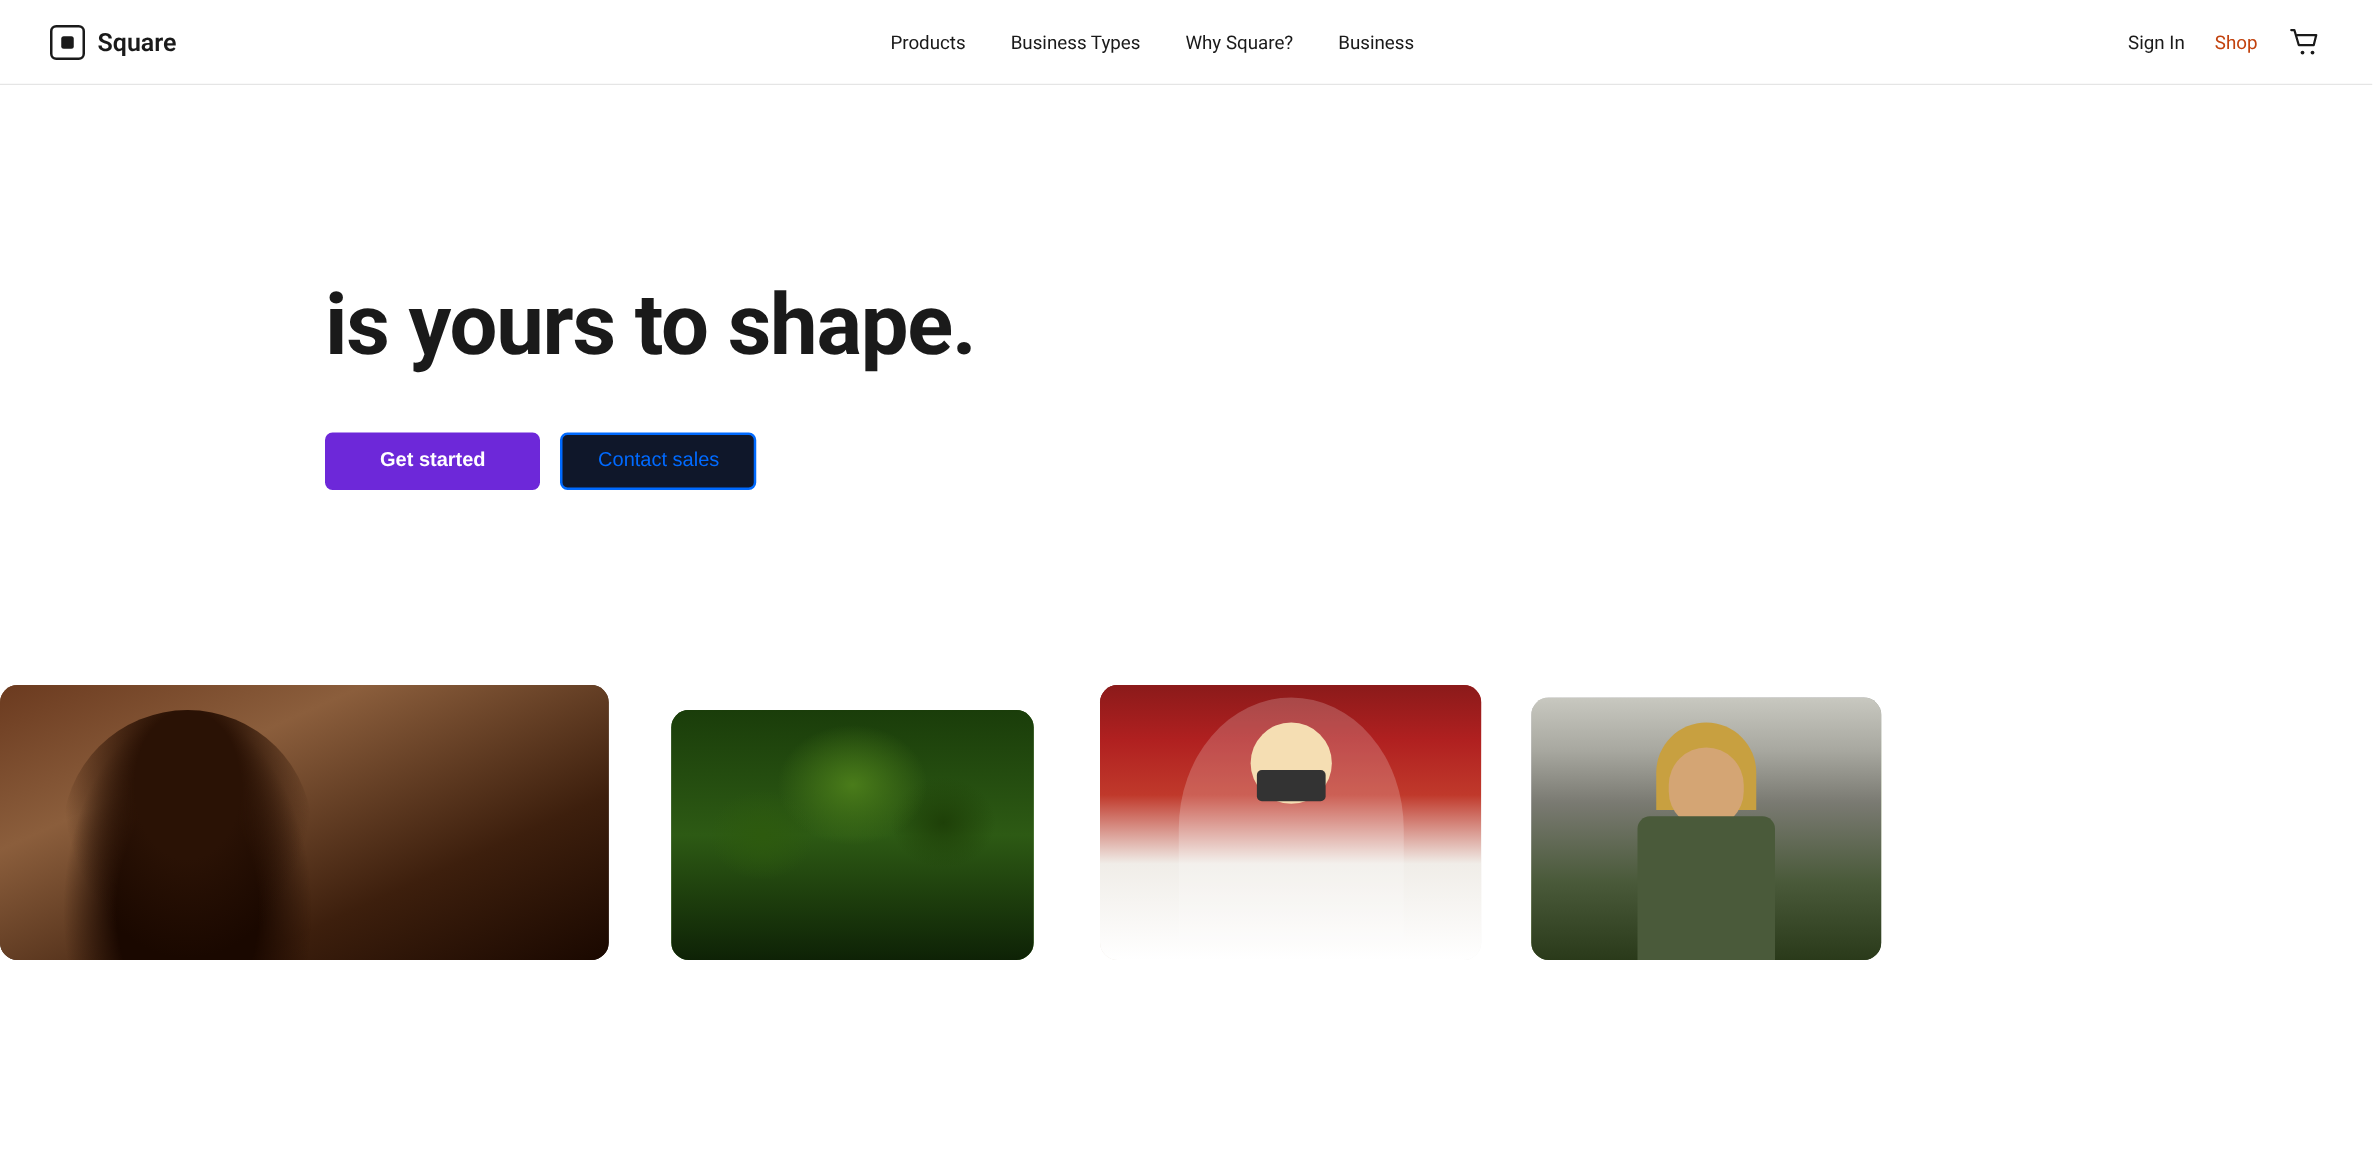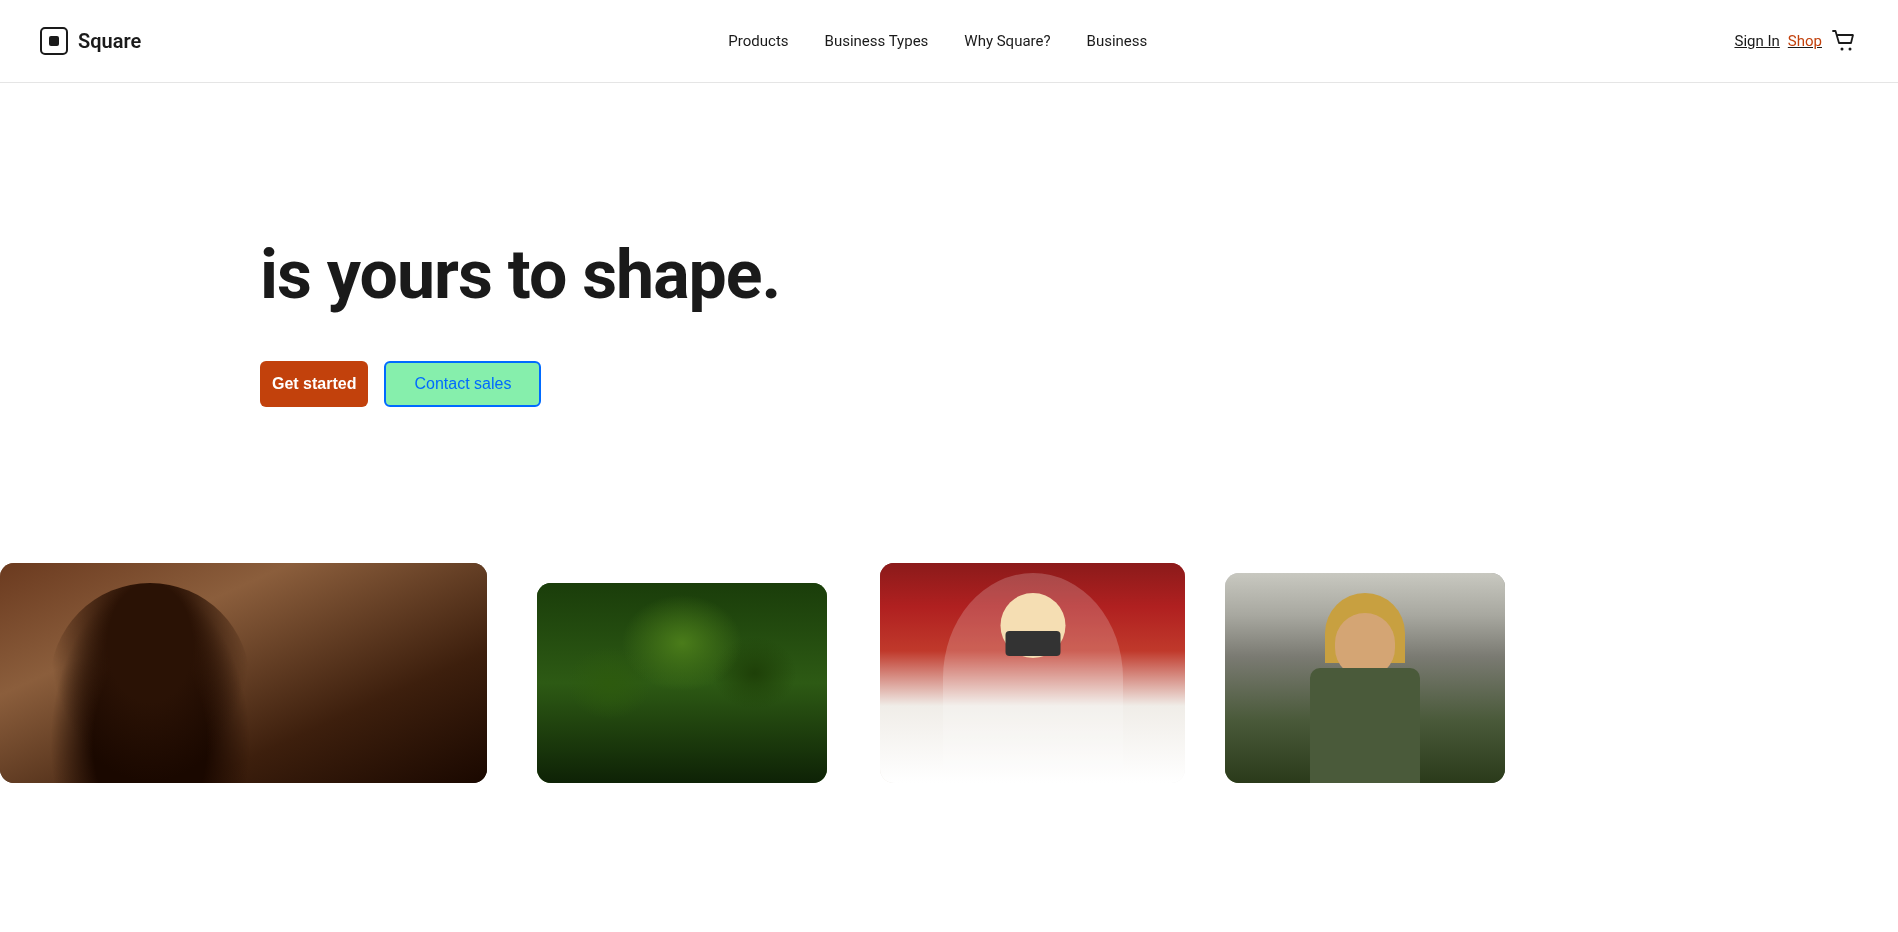--- a/index.html
+++ b/index.html
@@ -14,21 +14,21 @@
       color: #1a1a1a;
       overflow-x: hidden;
     }
 
     
     .navbar {
       display: flex;
       align-items: center;
       justify-content: space-between;
       padding: 0 40px;
-      height: 83px;
+      height: 68px;
       border-bottom: 1px solid #e5e5e5;
       position: sticky;
       top: 0;
       background: #fff;
       z-index: 100;
     }
 
     .navbar-left {
       display: flex;
       align-items: center;
@@ -78,22 +78,21 @@
       font-weight: 400;
       color: #1a1a1a;
       cursor: pointer;
       text-decoration: none;
       white-space: nowrap;
     }
 
     .navbar-right {
       display: flex;
       align-items: center;
-      gap: 8px;
-      text-decoration: underline;
+      gap: 24px;
     }
 
     .nav-signin {
       font-size: 15px;
       font-weight: 400;
       color: #1a1a1a;
       cursor: pointer;
       text-decoration: none;
     }
 
@@ -133,34 +132,34 @@
       letter-spacing: -1px;
     }
 
     .hero-buttons {
       display: flex;
       align-items: center;
       gap: 16px;
     }
 
     .btn-primary {
-      background: #c2410c;
+      background: #6d28d9;
       color: #ffffff;
       border: none;
-      padding: 14px 12px;
+      padding: 14px 44px;
       border-radius: 6px;
       font-size: 16px;
       font-weight: 600;
       cursor: pointer;
       text-decoration: none;
       display: inline-block;
     }
 
     .btn-secondary {
-      background: #86efac;
+      background: #0f172a;
       color: #006aff;
       border: 2px solid #006aff;
       padding: 12px 28px;
       border-radius: 6px;
       font-size: 16px;
       font-weight: 500;
       cursor: pointer;
       text-decoration: none;
       display: inline-block;
     }

